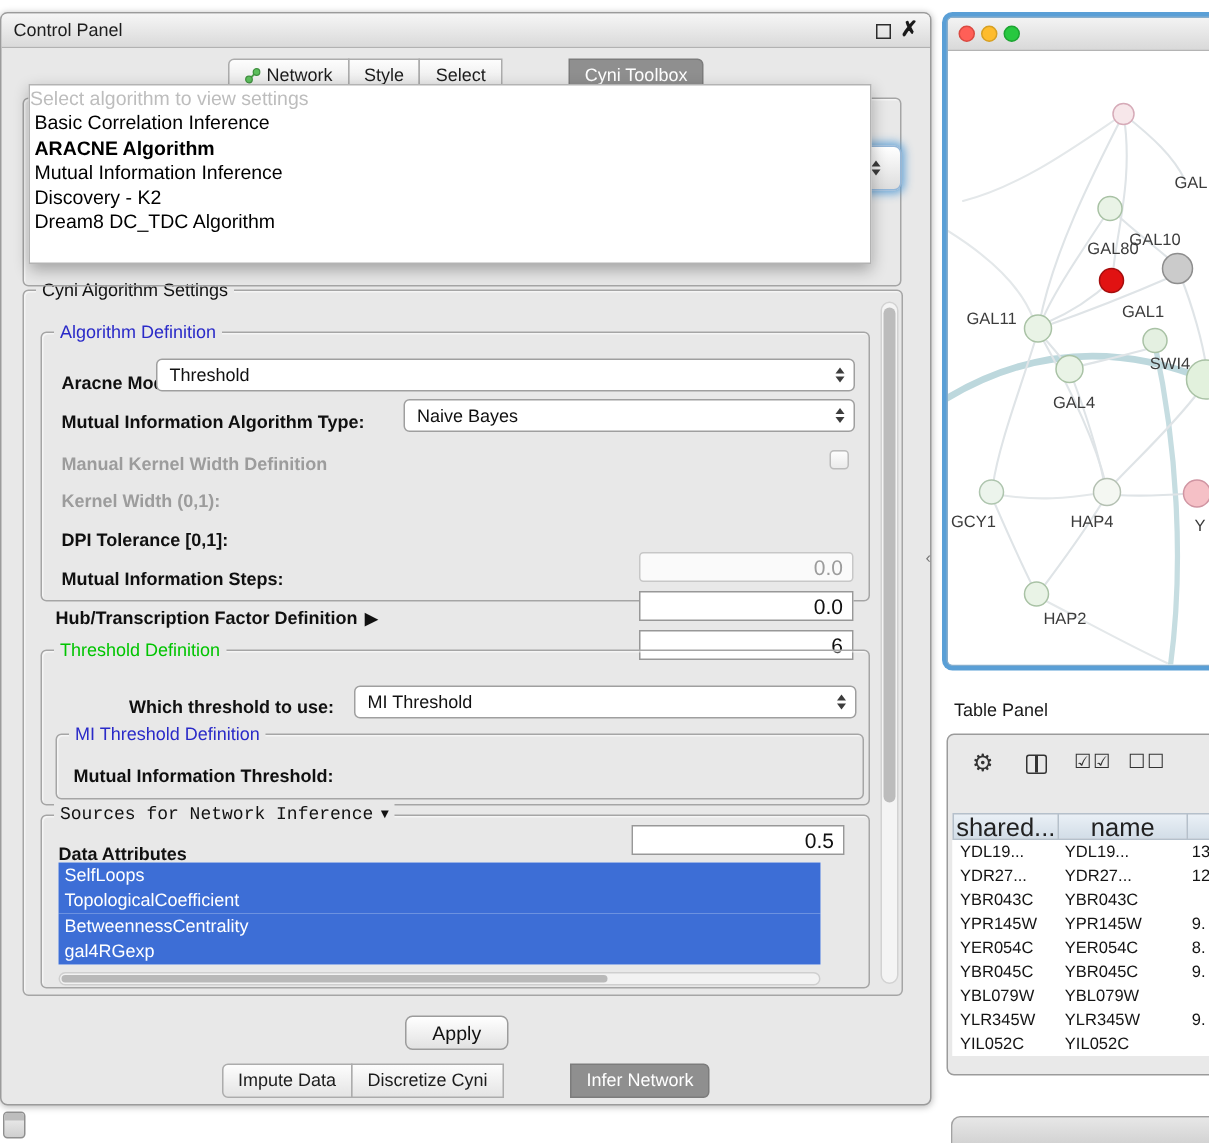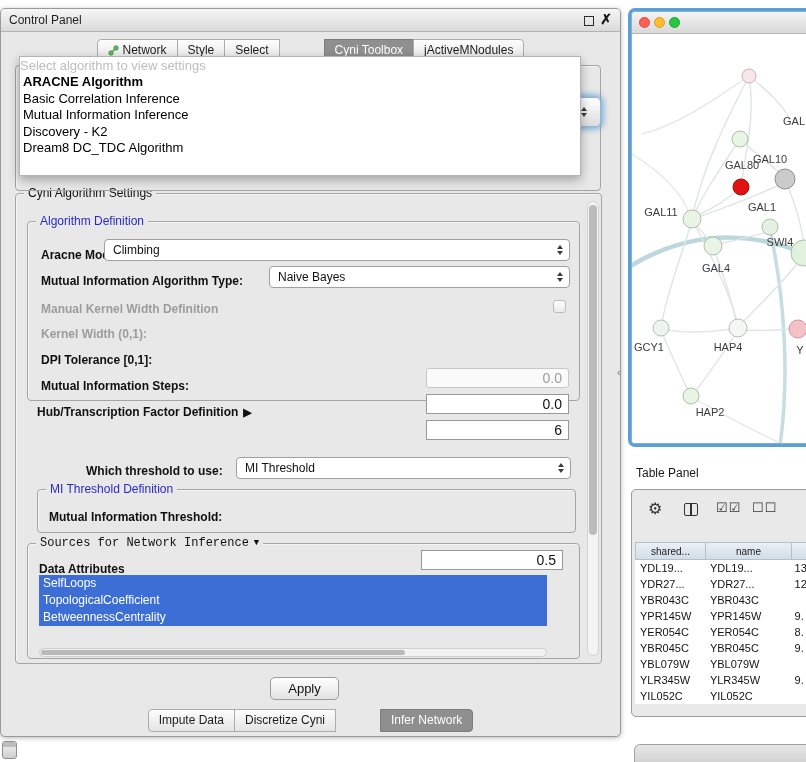--- a/index.html
+++ b/index.html
@@ -80,21 +80,21 @@
   
   .table-panel-title{position:absolute;left:636px;top:466px;font-size:12px;color:#1a1a1a;}
   #table-window{position:absolute;left:631px;top:489px;width:197px;height:226px;background:#e9e9e9;
      border:1px solid #9b9b9b;border-radius:5px;overflow:hidden;}
   .tp-toolbar{position:absolute;left:0;top:6px;height:30px;width:100%;}
   .tp-gear{position:absolute;left:16px;top:3px;font-size:16px;color:#333;}
   .col-icon{position:absolute;left:52px;top:7px;width:14px;height:13px;border:1.6px solid #333;border-radius:2px;box-sizing:border-box;}
   .col-icon::before{content:"";position:absolute;left:50%;top:0;bottom:0;width:1.6px;background:#333;margin-left:-0.8px;}
   .tp-checks{position:absolute;top:4px;font-size:13px;color:#333;letter-spacing:1px;}
   .t-header{position:absolute;left:3px;top:52px;display:flex;}
-  .th{height:18px;line-height:18px;font-size:10px;color:#222;text-align:center;box-sizing:border-box;
+  .th{height:18px;line-height:18px;font-size:17px;color:#222;text-align:center;box-sizing:border-box;
       border:1px solid #b5c0cb;border-left:none;background:linear-gradient(#eaf0f6,#d2dde7);white-space:nowrap;overflow:hidden;}
   .th:first-child{border-left:1px solid #b5c0cb;}
   .t-body{position:absolute;left:3px;top:70px;width:194px;background:#fff;}
   .tr{display:flex;height:16px;line-height:16px;background:#fff;}
   .td{font-size:11px;color:#141414;padding-left:5px;box-sizing:border-box;white-space:nowrap;overflow:hidden;}
   .w0{width:71px;}.w1{width:86px;}.w2{width:40px;}
   
   .split-arrow{position:absolute;left:617px;top:366px;font-size:11px;color:#777;}
   .mini-win{position:absolute;left:2px;top:741px;width:15px;height:18px;border:1px solid #8f8f8f;border-radius:3px;
      background:linear-gradient(#f1f1f1,#cfcfcf);box-sizing:border-box;}
@@ -124,54 +124,51 @@
       </div>
       <div class="seg-tab">
         <span>Style</span>
       </div>
       <div class="seg-tab">
         <span>Select</span>
       </div>
       <div class="seg-tab selected">
         <span>Cyni Toolbox</span>
       </div>
-      <div class="seg-tab">
-        <span>jActiveMNodules</span>
-      </div>
     </div>
 
   <div class="groupbox" style="left:14px;top:56px;width:584px;height:124px;z-index:1;"></div>
   <div id="combo-focus">
     <i class="tri-up"></i>
     <i class="tri-down"></i>
   </div>
 
   <div id="algorithm-popup">
       <div class="dd-prompt">Select algorithm to view settings</div>
+      <div class="dd-item">Basic Correlation Inference</div>
       <div class="dd-item bold">ARACNE Algorithm</div>
-      <div class="dd-item">Basic Correlation Inference</div>
       <div class="dd-item">Mutual Information Inference</div>
       <div class="dd-item">Discovery - K2</div>
       <div class="dd-item">Dream8 DC_TDC Algorithm</div>
     </div>
 
   <div class="groupbox" style="left:14px;top:184px;width:585px;height:469px;">
     <span class="legend">Cyni Algorithm Settings</span>
   </div>
   <div class="vscroll" style="left:586px;top:192px;height:455px;">
     <span class="thumb"></span>
   </div>
 
   <div class="groupbox" style="left:26px;top:212px;width:551px;height:178px;">
     <span class="legend blue">Algorithm Definition</span>
   </div>
 
   <span class="lbl" style="left:40px;top:239px;">Aracne Mode:</span>
   <div class="combo" style="left:103px;top:230px;width:466px;height:22px;">
-    <span>Climbing</span>
+    <span>Threshold</span>
     <span class="arrows">
         <i class="tri-up"></i>
         <i class="tri-down"></i>
       </span>
   </div>
 
   <span class="lbl" style="left:40px;top:265px;">Mutual Information Algorithm Type:</span>
   <div class="combo" style="left:268px;top:257px;width:301px;height:22px;">
     <span>Naive Bayes</span>
     <span class="arrows">
@@ -190,20 +187,23 @@
   <div class="field" style="left:425px;top:338px;width:143px;height:20px;">0.0</div>
 
   <span class="lbl" style="left:40px;top:370px;">Mutual Information Steps:</span>
   <div class="field" style="left:425px;top:364px;width:143px;height:20px;">6</div>
 
   <div class="hub-row" style="left:36px;top:396px;">
     <span>Hub/Transcription Factor Definition</span>
     <span class="tri-ico" style="font-size:11px;">▶</span>
   </div>
 
+  <div class="groupbox" style="left:26px;top:424px;width:551px;height:102px;">
+    <span class="legend green">Threshold Definition</span>
+  </div>
 
   <span class="lbl" style="left:85px;top:455px;">Which threshold to use:</span>
   <div class="combo" style="left:235px;top:448px;width:335px;height:22px;">
     <span>MI Threshold</span>
     <span class="arrows">
         <i class="tri-up"></i>
         <i class="tri-down"></i>
       </span>
   </div>
 
@@ -217,20 +217,21 @@
     <span class="legend" style="display:flex;align-items:center;font-family:Liberation Mono, monospace;">
       <span>Sources for Network Inference</span>
       <span class="tri-ico">▼</span>
     </span>
   </div>
   <span class="lbl" style="left:38px;top:553px;">Data Attributes</span>
   <div id="attr-list">
       <div class="attr-row">SelfLoops</div>
       <div class="attr-row">TopologicalCoefficient</div>
       <div class="attr-row">BetweennessCentrality</div>
+      <div class="attr-row">gal4RGexp</div>
     </div>
   <div class="hscroll" style="left:38px;top:639px;width:508px;">
     <span class="thumb"></span>
   </div>
 
   <div class="button" style="left:269px;top:668px;width:67px;height:21px;">Apply</div>
 
   <div id="bottom-tabs" class="seg-row" style="top:700px;">
       <div class="seg-tab">
         <span>Impute Data</span>

